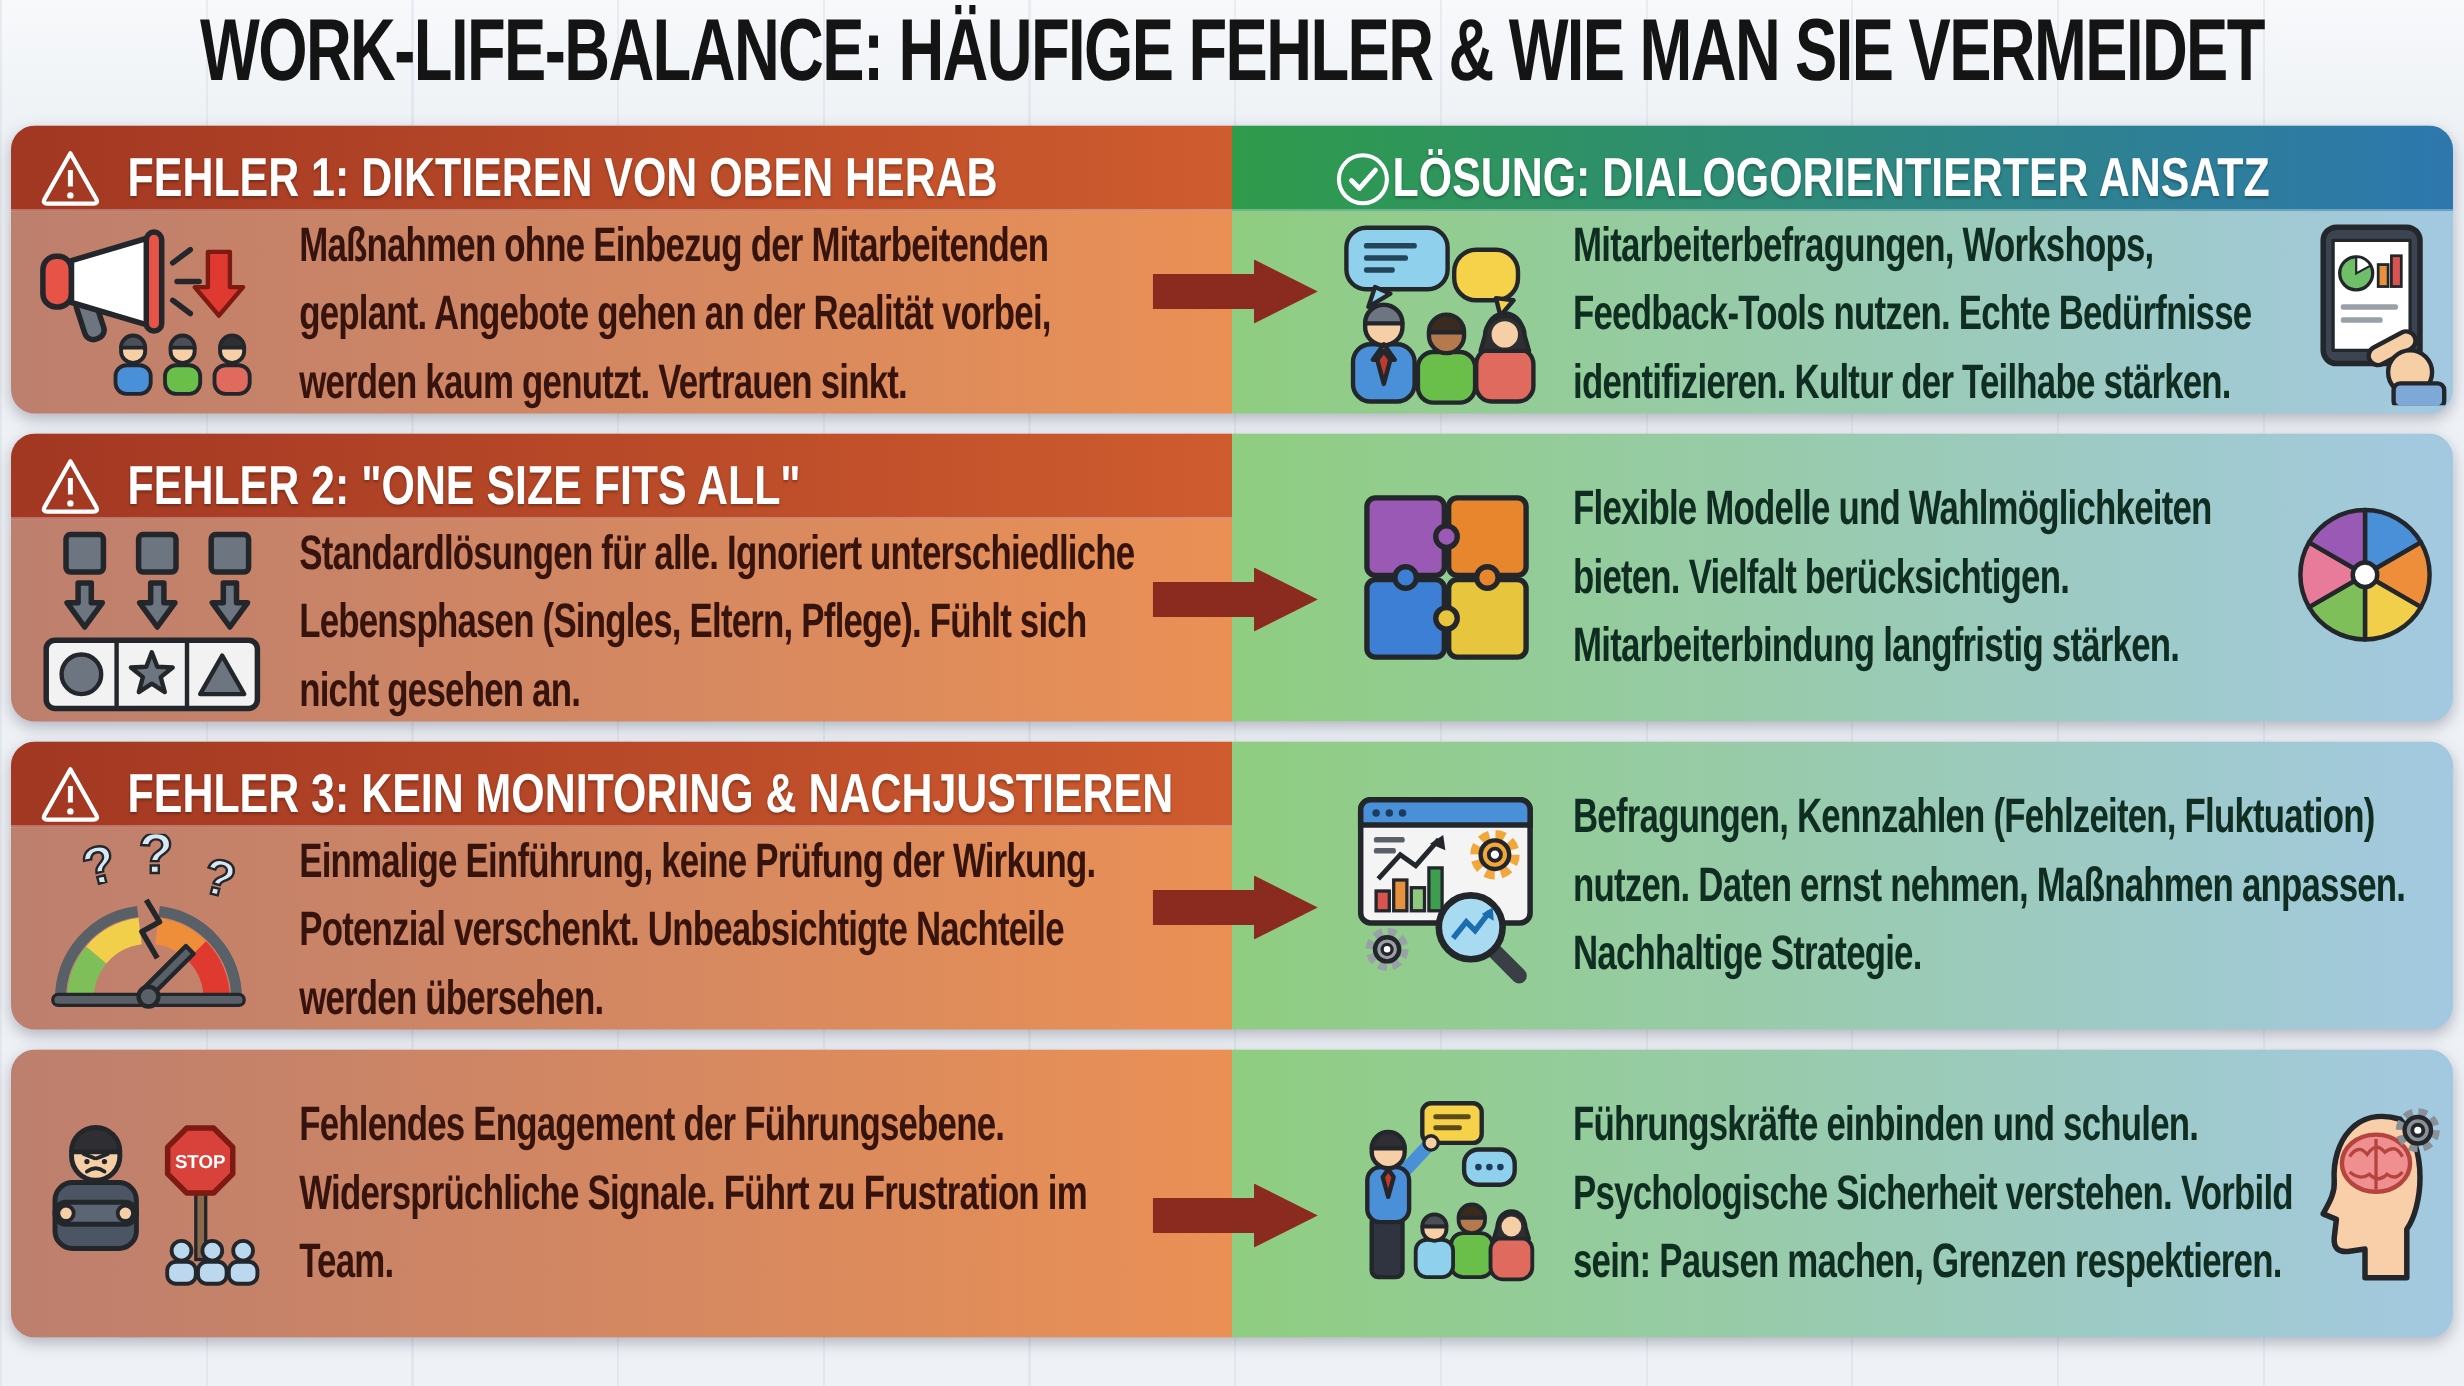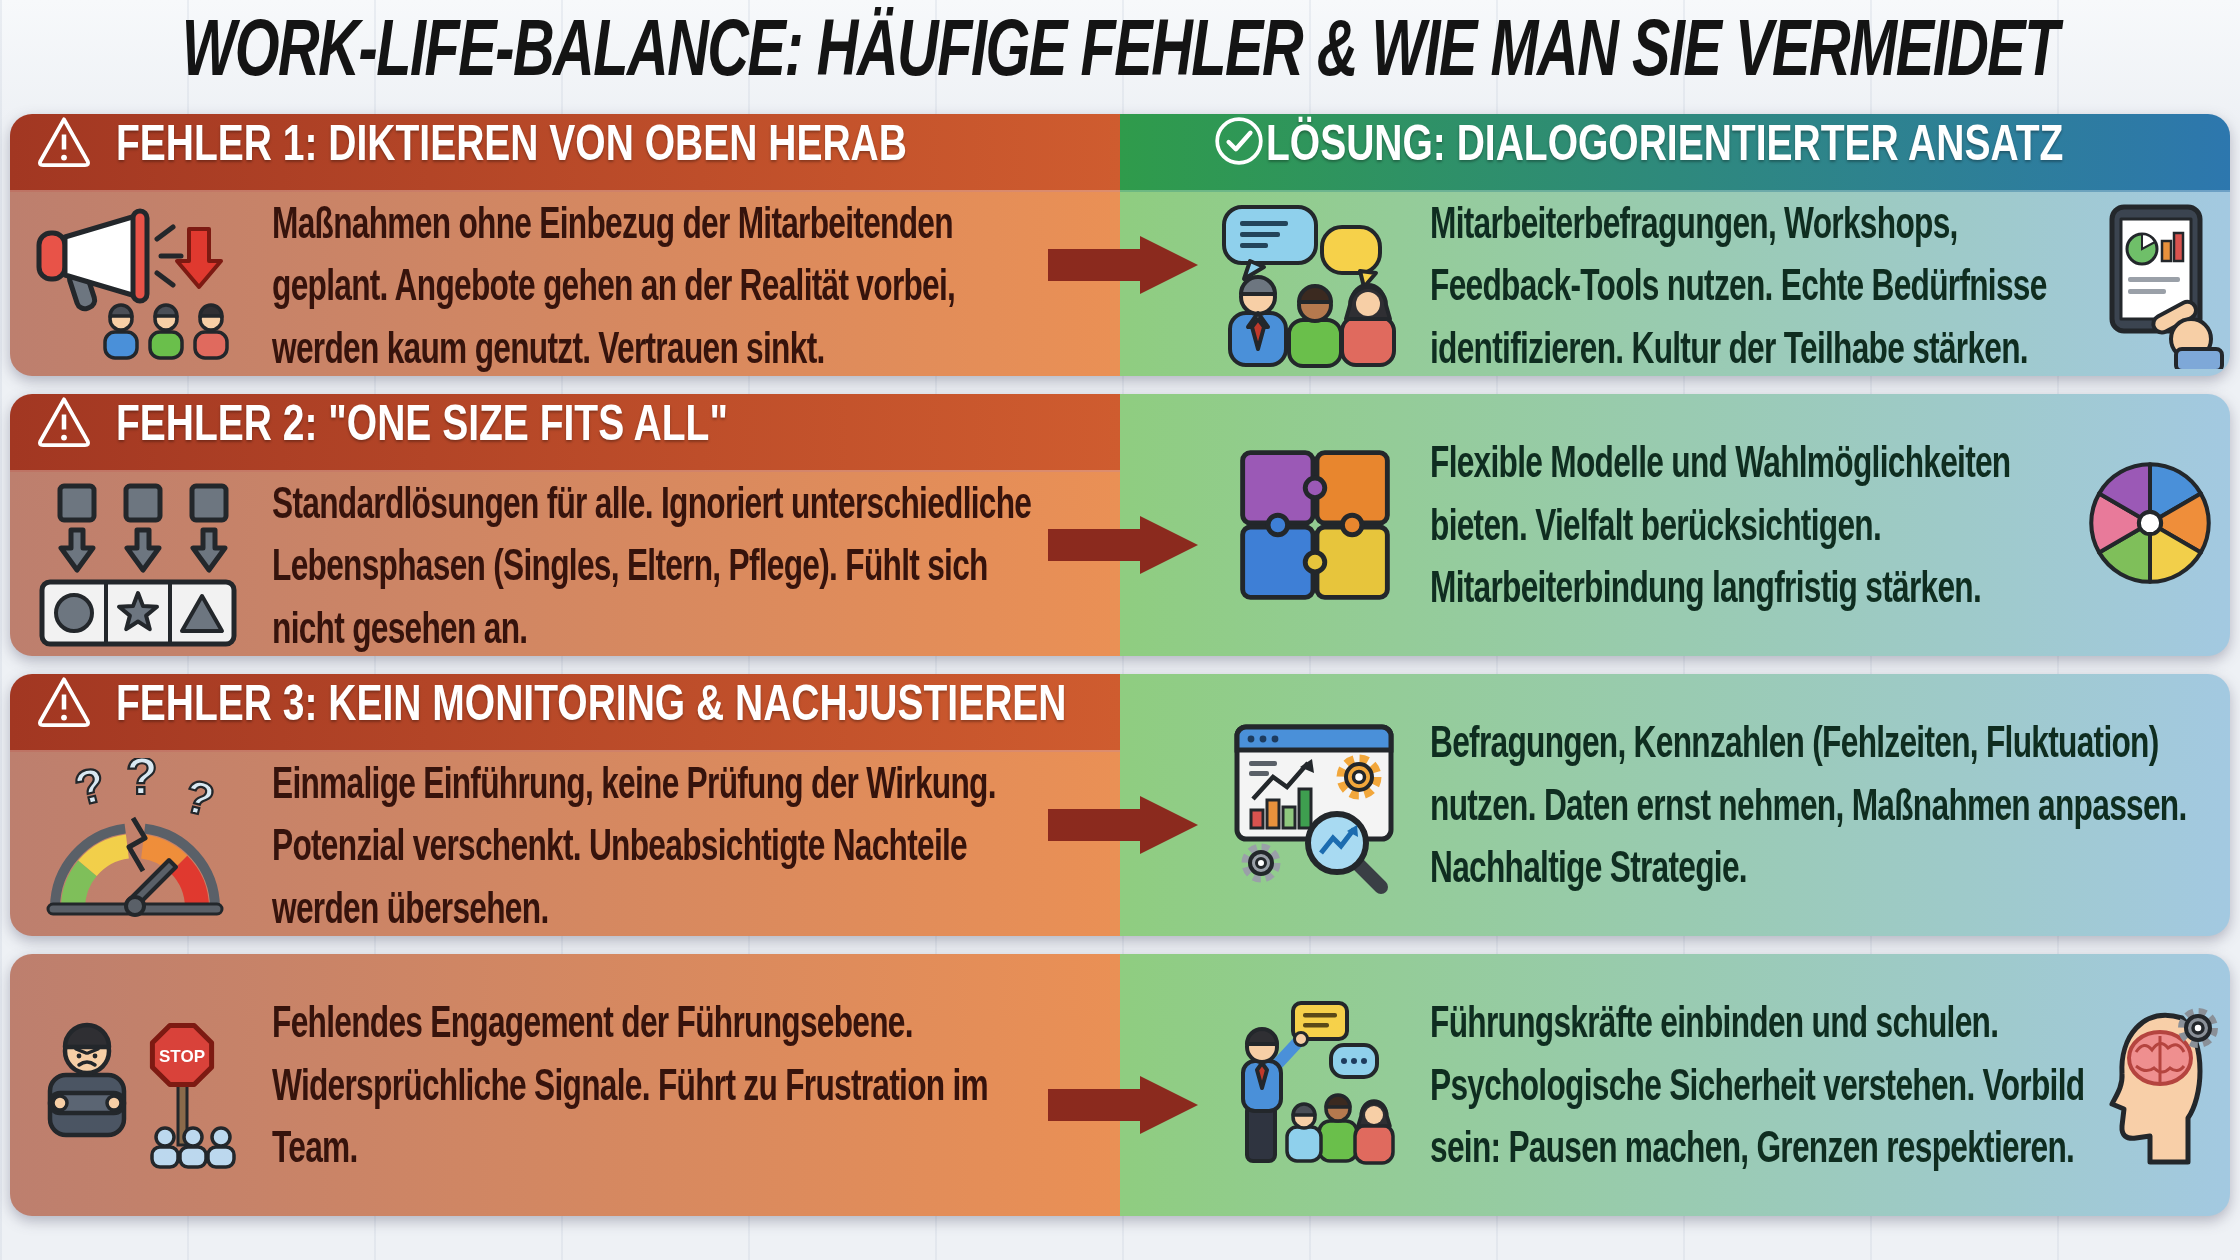--- a/index.html
+++ b/index.html
@@ -3,32 +3,32 @@
 <meta charset="utf-8">
 <style>
   html,body{margin:0;padding:0;}
   body{
     width:2240px;height:1260px;overflow:hidden;
     font-family:"Liberation Sans",sans-serif;
     background:
       repeating-linear-gradient(90deg, rgba(197,205,218,.28) 0 2px, transparent 2px 187px),
       linear-gradient(180deg,#f7f9fb 0,#eef1f5 120px,#eef1f5 100%);
   }
-  .title-wrap{height:96px;display:flex;align-items:center;justify-content:center;font-style:italic;}
+  .title-wrap{height:96px;display:flex;align-items:flex-start;justify-content:center;}
   .title{
     font-size:80px;font-weight:bold;letter-spacing:-2px;white-space:nowrap;
     color:var(--title-text,#141414);transform:scaleX(.72);
   }
   .rows{padding-top:18px;}
   .row{position:relative;height:262px;margin:0 10px 18px;display:flex;
        filter:drop-shadow(0 5px 7px rgba(40,40,70,.30));}
   .half{width:1110px;height:100%;display:flex;flex-direction:column;overflow:hidden;}
   .fehler{border-radius:22px 0 0 22px;}
   .loesung{border-radius:0 22px 22px 0;}
-  .hdr{height:76px;flex:none;display:flex;align-items:flex-start;
+  .hdr{height:76px;flex:none;display:flex;align-items:flex-end;
        border-bottom:2px solid rgba(255,255,255,.3);}
   .fehler .hdr{background:linear-gradient(90deg,var(--fehler-header-from,#a23722),var(--fehler-header-to,#cf5c2f));
        padding-left:26px;gap:24px;}
   .loesung .hdr{background:linear-gradient(90deg,var(--loesung-header-from,#2f9b4b),var(--loesung-header-to,#2d77ae));
        padding-left:92px;}
   .hdr svg{flex:none;}
   .hdr-title{font-size:50px;font-weight:bold;color:var(--header-text,#ffffff);white-space:nowrap;
        transform:scaleX(.78);transform-origin:left center;text-shadow:0 2px 3px rgba(0,0,0,.3);}
   .bdy{flex:1;display:flex;align-items:center;position:relative;}
   .fehler .bdy{background:linear-gradient(90deg,var(--fehler-body-from,#bd7f6e),var(--fehler-body-to,#ea9055));}

